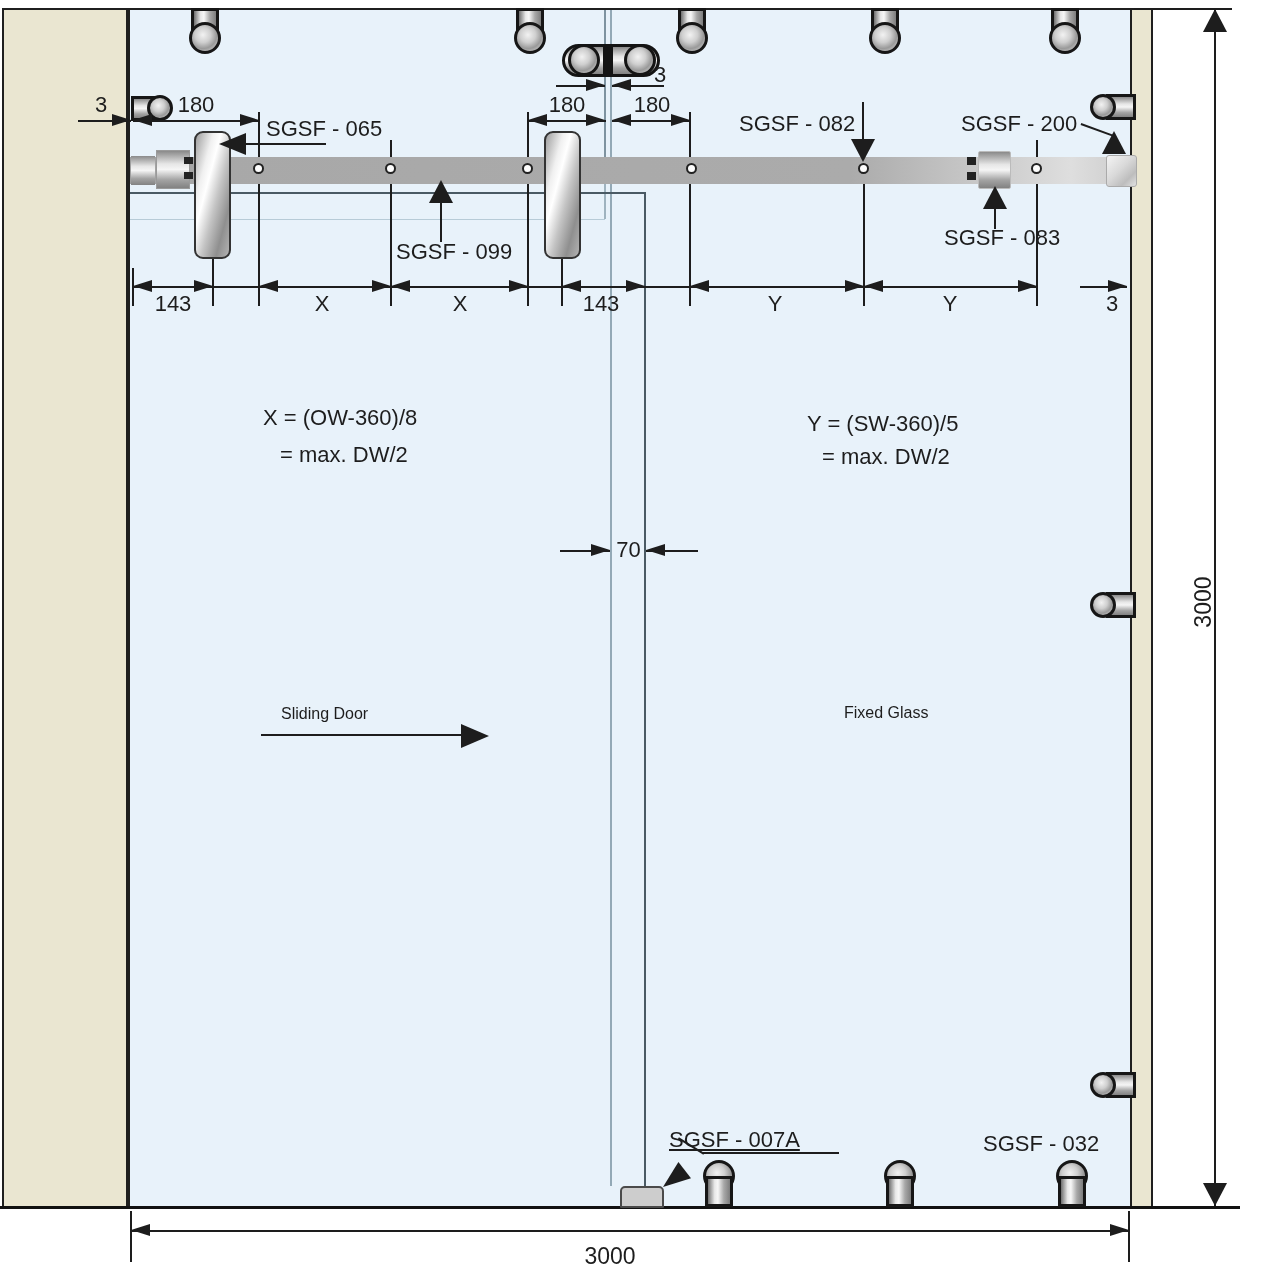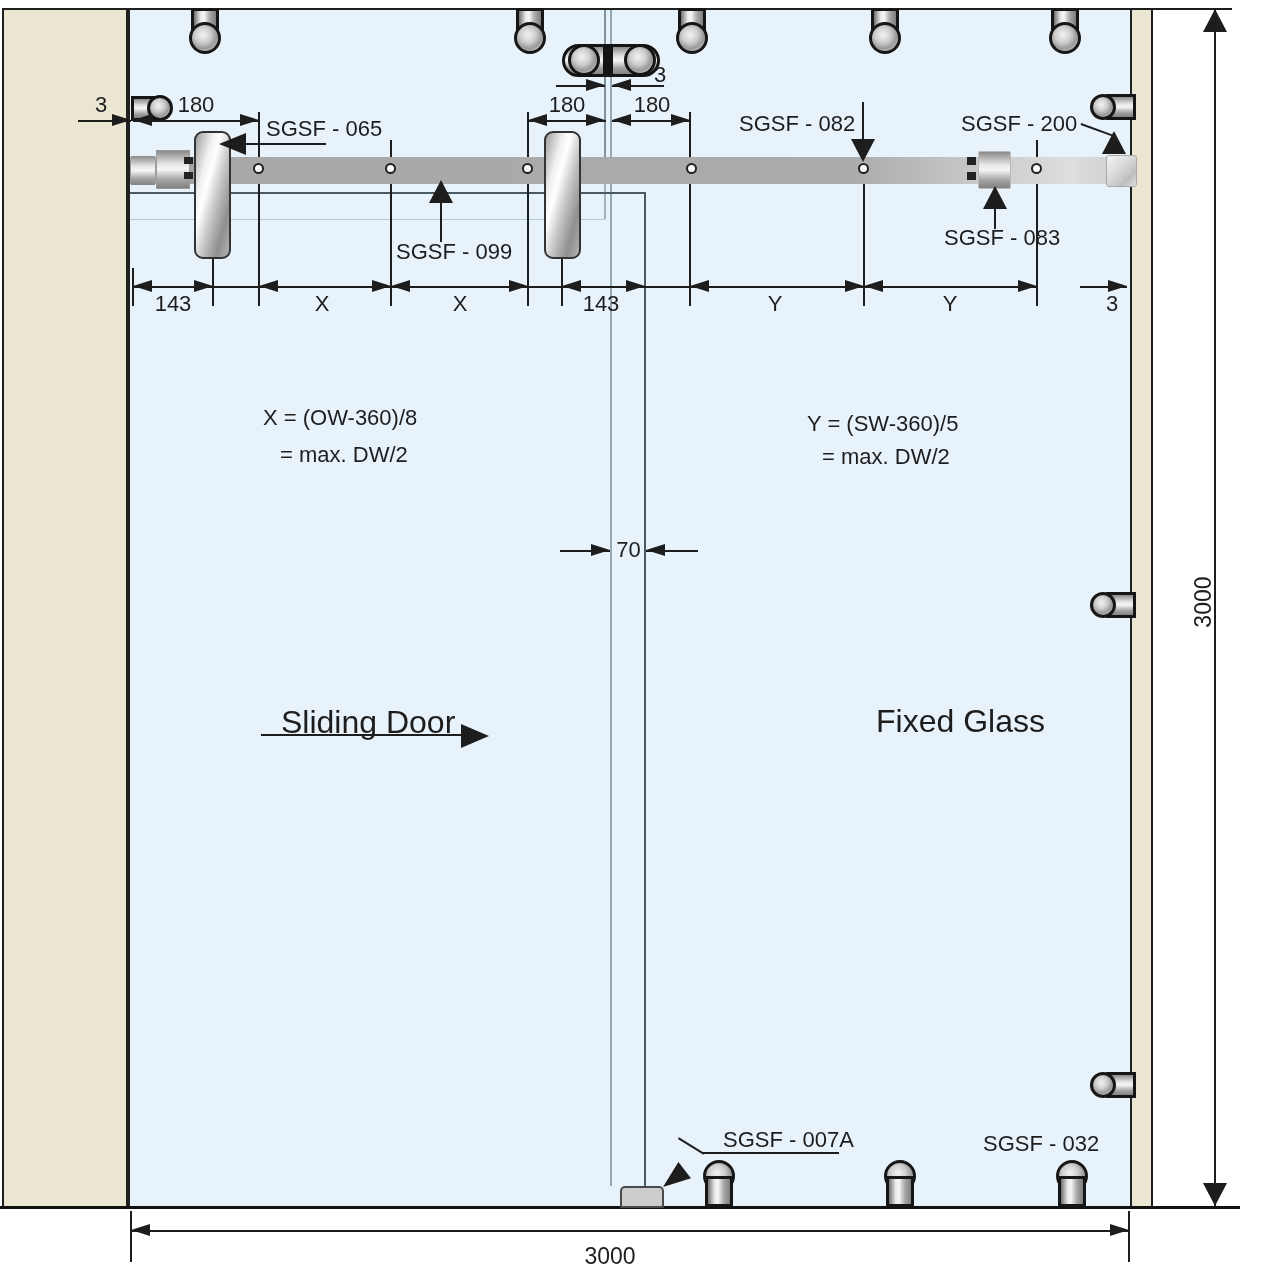--- a/index.html
+++ b/index.html
@@ -6,21 +6,21 @@
     --glass:#e8f2fa; --wall:#eae6d1; --track:#ababab; --ln:#1d1d1d;
   }
   html,body{margin:0;padding:0;background:#ffffff;}
   #canvas{position:relative;width:1261px;height:1269px;background:#fff;overflow:hidden;
           font-family:"Liberation Sans", sans-serif;color:var(--ln);}
   .abs{position:absolute;}
   .ln{position:absolute;background:var(--ln);}
   .sln{position:absolute;}
   .txt{position:absolute;font-size:22px;line-height:1.05;color:var(--ln);white-space:nowrap;}
   .ctr{text-align:center;}
-  .big{font-size:32px;}
+  .big{font-size:16px;}
   
   .ar{position:absolute;width:0;height:0;}
   .ar.r{border-left:19px solid var(--ln);border-top:6.5px solid transparent;border-bottom:6.5px solid transparent;}
   .ar.l{border-right:19px solid var(--ln);border-top:6.5px solid transparent;border-bottom:6.5px solid transparent;}
   .ar.bl{border-right:27px solid var(--ln);border-top:11px solid transparent;border-bottom:11px solid transparent;}
   .ar.br{border-left:28px solid var(--ln);border-top:12px solid transparent;border-bottom:12px solid transparent;}
   .ar.bu{border-bottom:23px solid var(--ln);border-left:12px solid transparent;border-right:12px solid transparent;}
   .ar.bd{border-top:23px solid var(--ln);border-left:12px solid transparent;border-right:12px solid transparent;}
   
   .metalv{background:linear-gradient(90deg,#6f6f6f 0%,#e8e8e8 30%,#f7f7f7 45%,#a8a8a8 72%,#7d7d7d 100%);}
@@ -218,24 +218,24 @@
   <div class="txt ctr" style="left:1097px;top:292px;width:30px;">3</div>
   <div class="txt ctr" style="left:612px;top:538px;width:33px;">70</div>
   <div class="txt ctr" style="left:560px;top:1244px;width:100px;font-size:23px;">3000</div>
   <div class="txt ctr" style="left:1166px;top:590px;width:74px;font-size:23px;transform:rotate(-90deg);">3000</div>
 
   <div class="txt" style="left:266px;top:117px;">SGSF - 065</div>
   <div class="txt" style="left:739px;top:112px;">SGSF - 082</div>
   <div class="txt" style="left:961px;top:112px;">SGSF - 200</div>
   <div class="txt" style="left:396px;top:240px;">SGSF - 099</div>
   <div class="txt" style="left:936px;top:226px;margin-left:8px;">SGSF - 083</div>
-  <div class="txt" style="left:723px;top:1128px;">SGSF - 007A</div>
+  <div class="txt" style="left:669px;top:1128px;text-decoration:underline;">SGSF - 007A</div>
   <div class="txt" style="left:983px;top:1132px;">SGSF - 032</div>
 
   <div class="txt" style="left:263px;top:406px;">X = (OW-360)/8</div>
   <div class="txt" style="left:280px;top:443px;">= max. DW/2</div>
   <div class="txt" style="left:807px;top:412px;">Y = (SW-360)/5</div>
   <div class="txt" style="left:822px;top:445px;">= max. DW/2</div>
 
   <div class="txt big" style="left:281px;top:706px;">Sliding Door</div>
-  <div class="txt big" style="left:844px;top:705px;margin-left:32px;">Fixed Glass</div>
+  <div class="txt big" style="left:844px;top:705px;">Fixed Glass</div>
 
 </div>
 
 </body></html>

